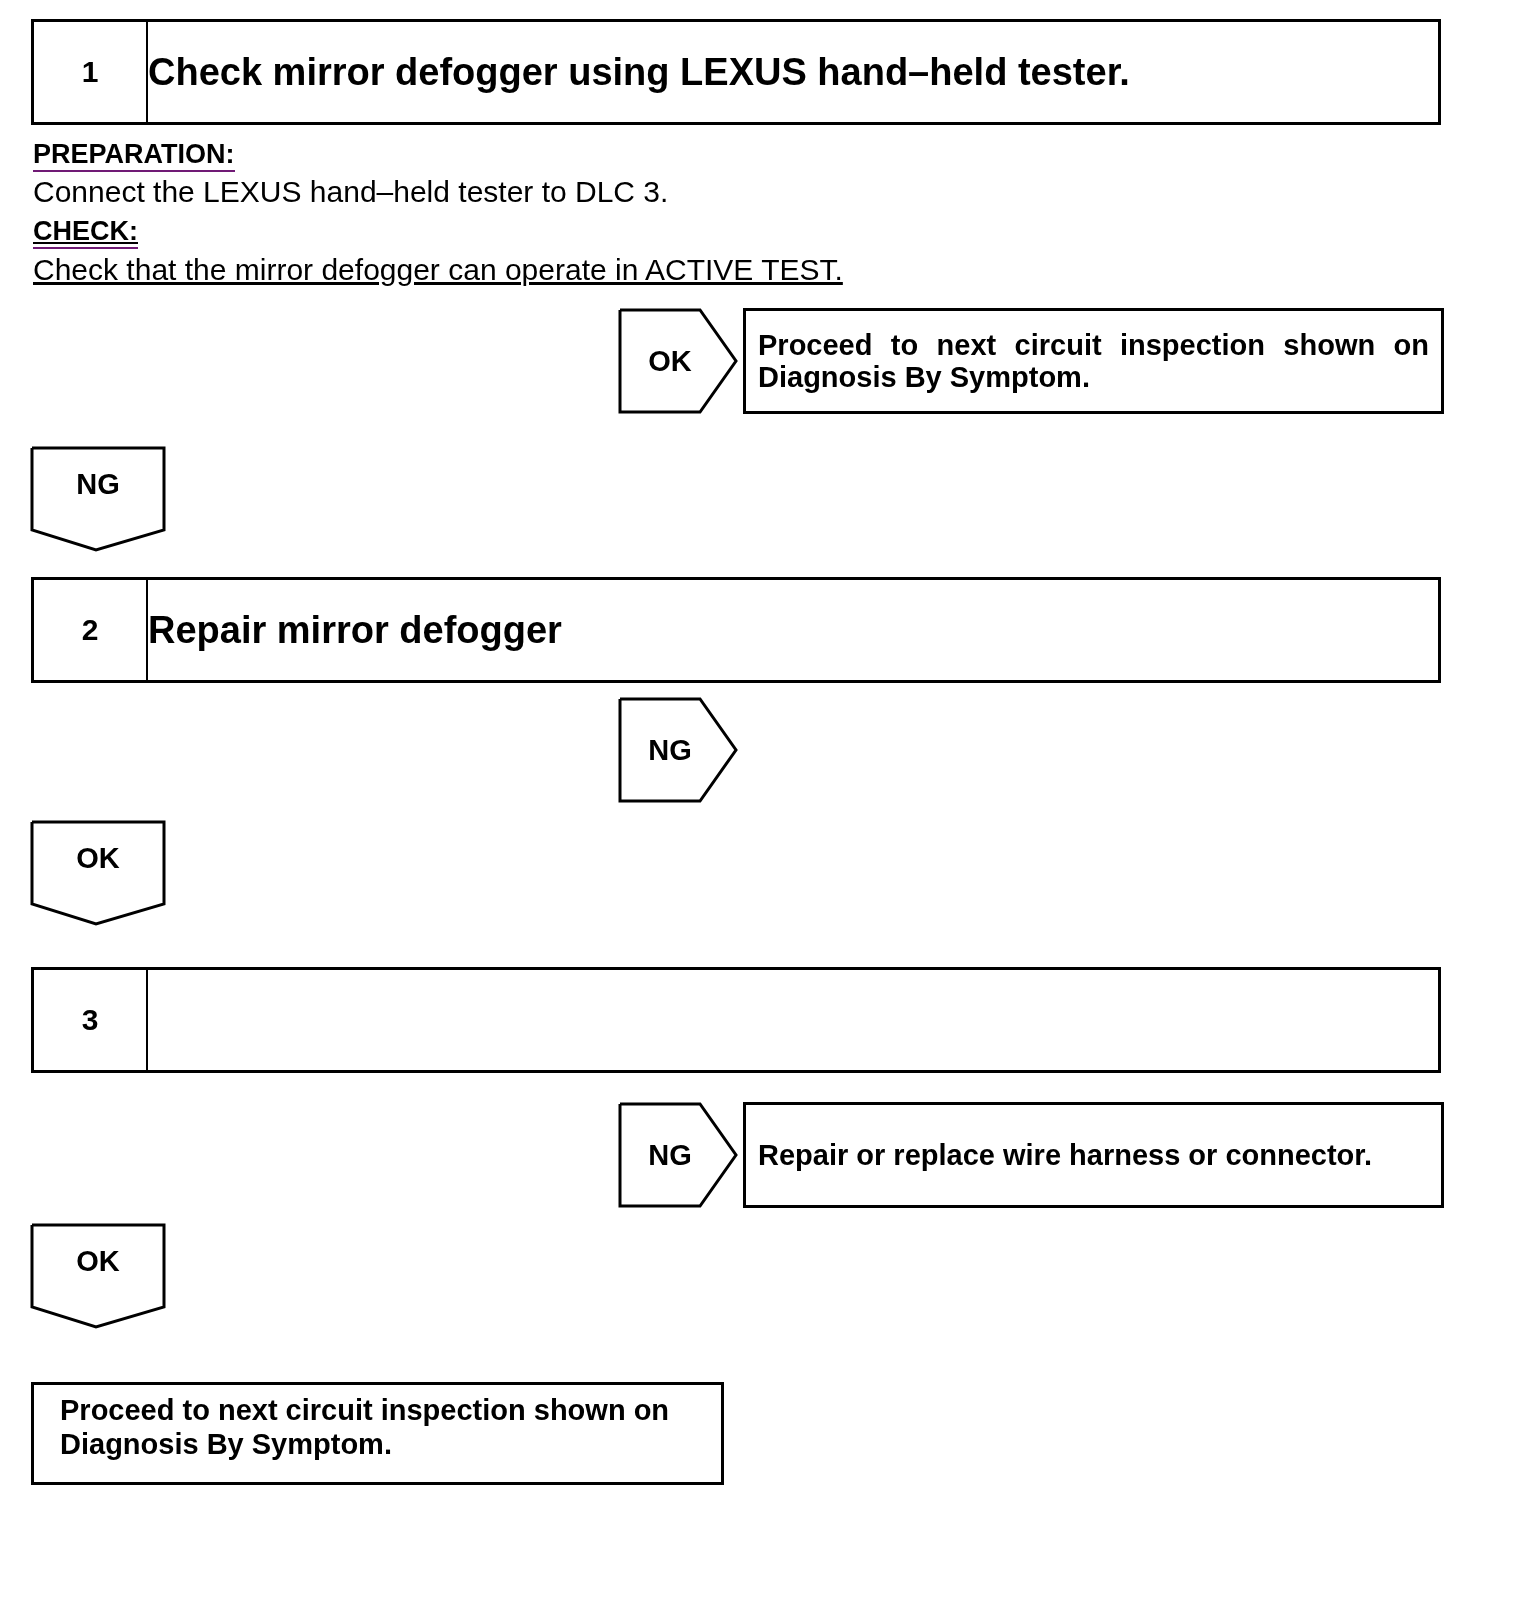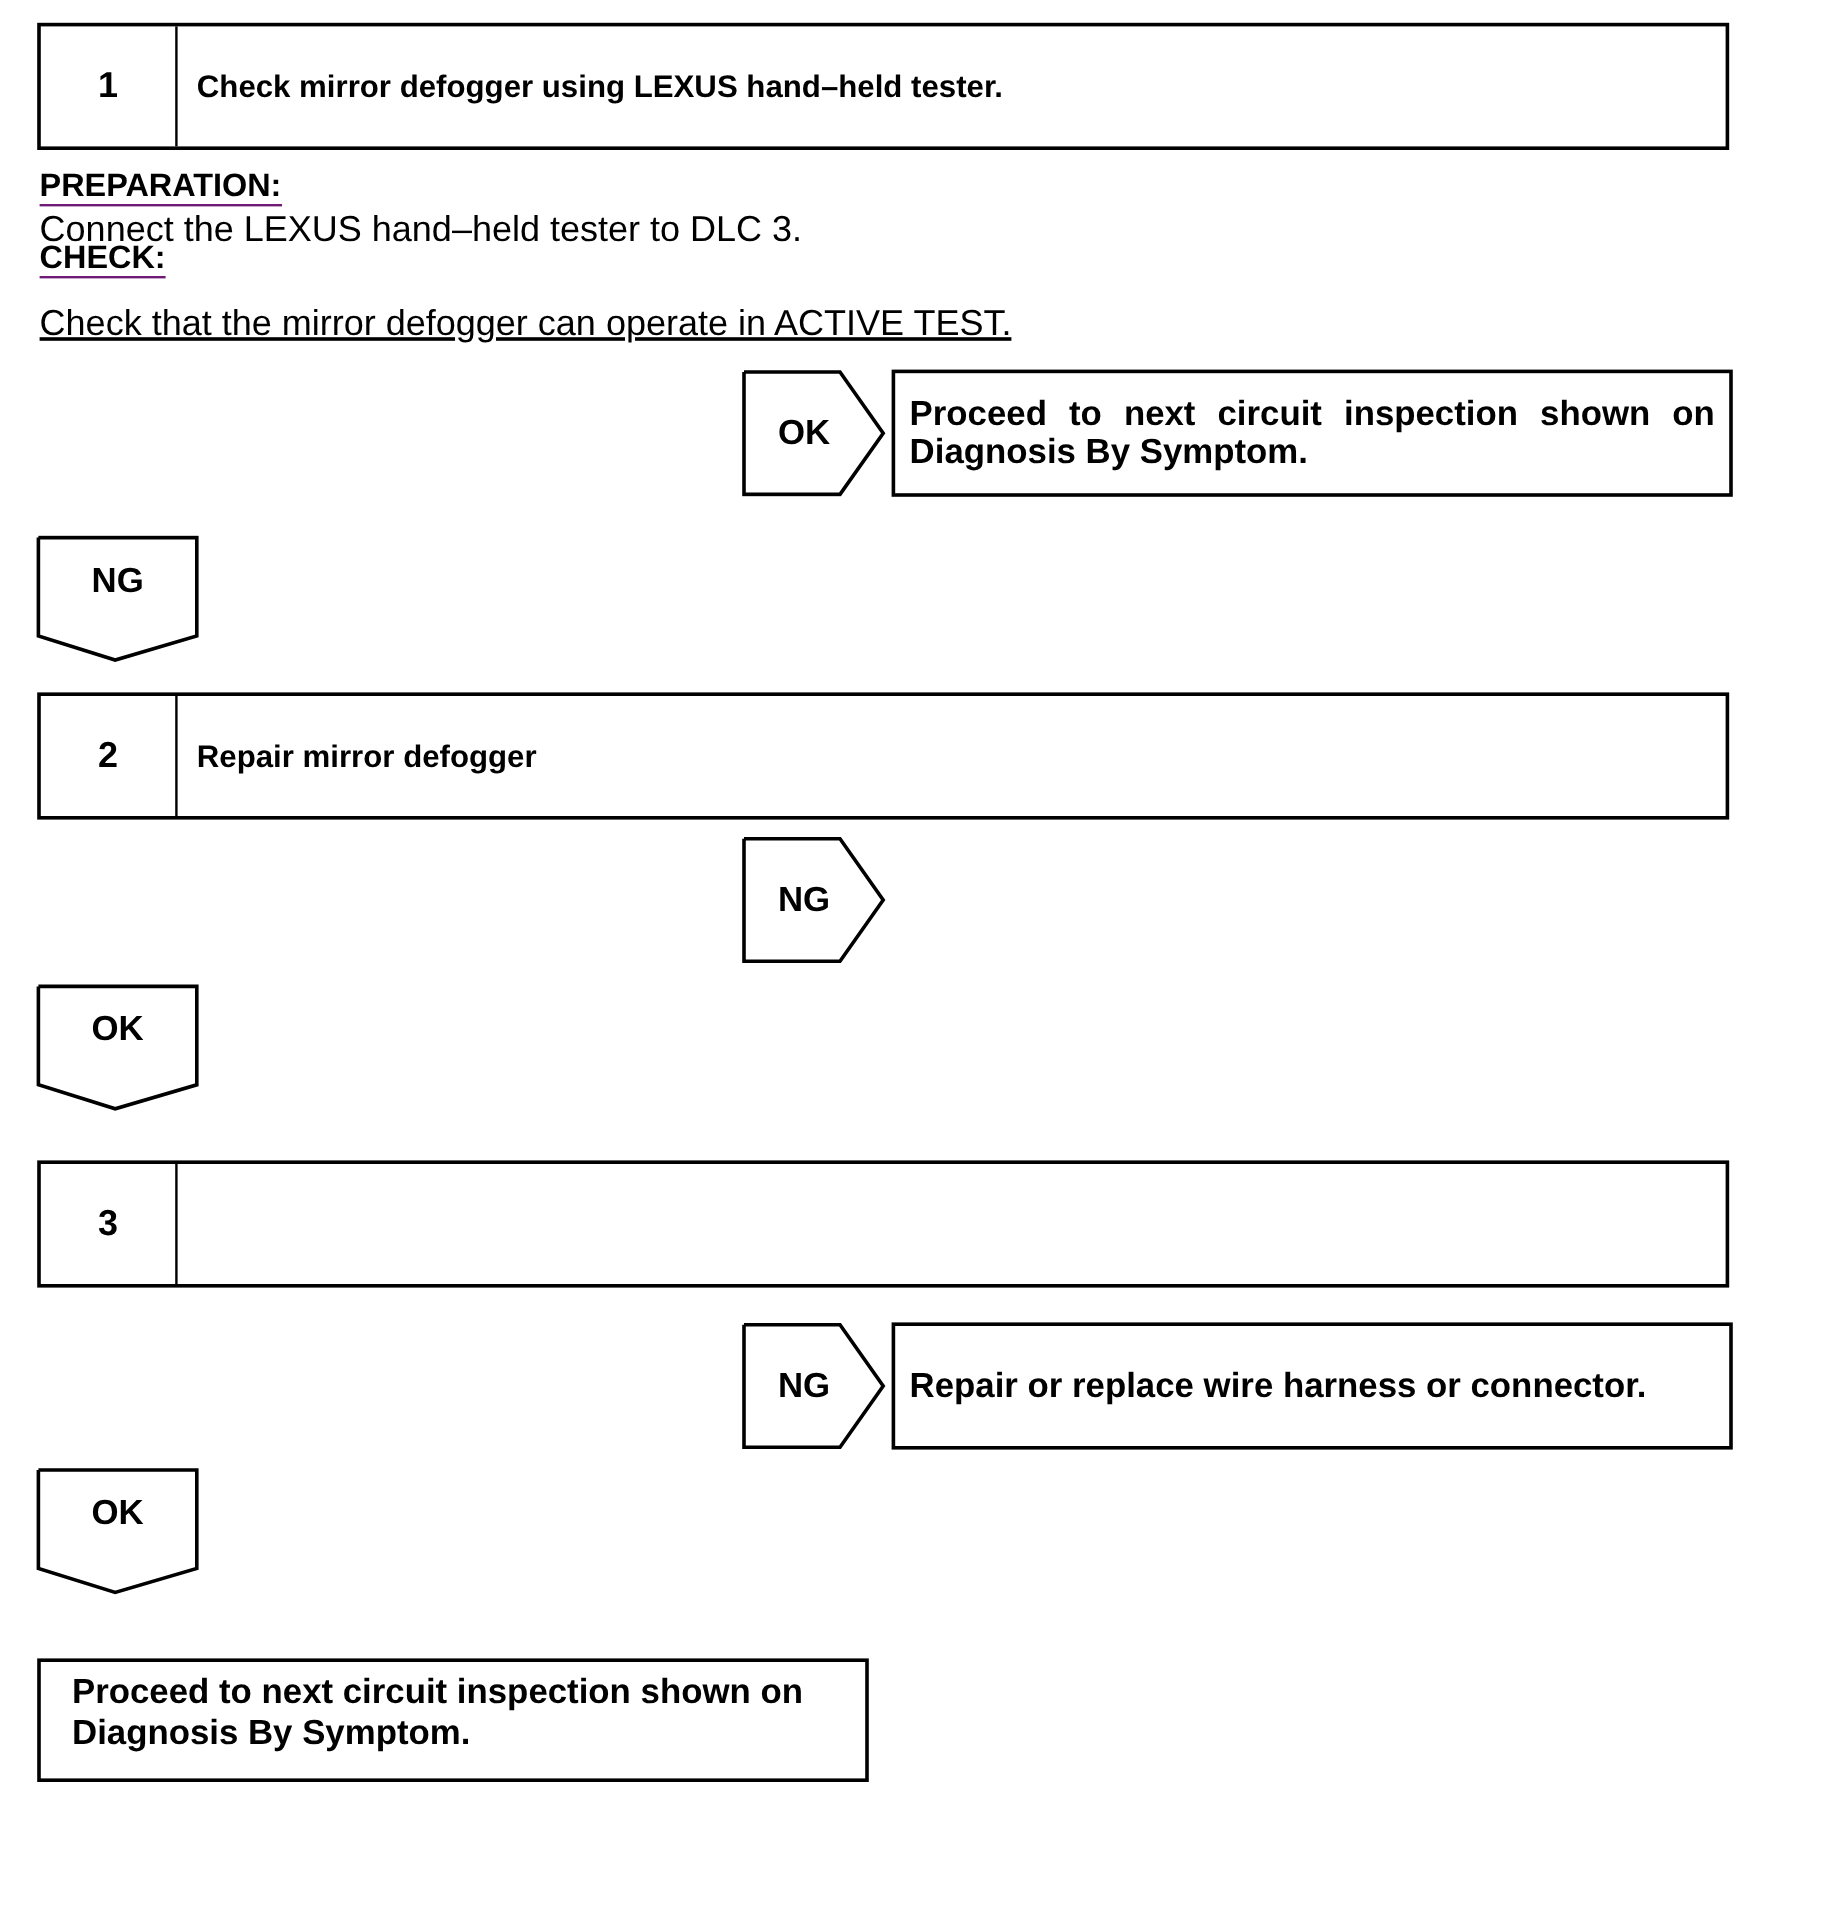--- a/index.html
+++ b/index.html
@@ -1,19 +1,19 @@
 <!DOCTYPE html>
 <html><head>
 <meta charset="utf-8">
 <style>
   html, body { margin: 0; padding: 0; background: #ffffff; }
   body { width: 1536px; height: 1600px; position: relative; font-family: "Liberation Sans", sans-serif; color: #000; overflow: hidden; }
   .step-box { position: absolute; left: 31px; width: 1410px; border: 3px solid #000; box-sizing: border-box; display: flex; }
   .step-num { width: 112px; border-right: 2px solid #000; display: flex; align-items: center; justify-content: center; font-weight: bold; font-size: 30px; }
-  .step-title { flex: 1; padding: 0 16px; display: flex; align-items: center; font-weight: bold; font-size: 26px; line-height: 32px; text-align: center; }
+  .step-title { flex: 1; padding: 0 0; display: flex; align-items: center; font-weight: bold; font-size: 38px; line-height: 32px; text-align: center; }
   .label { position: absolute; left: 33px; font-weight: bold; font-size: 27px; border-bottom: 2px solid #701a75; line-height: 32px; }
   .para { position: absolute; left: 33px; font-size: 30px; line-height: 32px; }
   .branch-right { position: absolute; left: 618px; width: 826px; height: 106px; }
   .branch-right svg { position: absolute; left: 0; top: 0; }
   .branch-tag { position: absolute; left: 0; top: 0; width: 110px; height: 106px; display: flex; align-items: center; justify-content: center; font-weight: bold; font-size: 29px; padding-right: 6px; box-sizing: border-box; }
   .result-box { position: absolute; left: 125px; top: 0; width: 701px; height: 106px; border: 3px solid #000; box-sizing: border-box; display: flex; align-items: center; padding: 0 12px; font-weight: bold; font-size: 29px; line-height: 32px; text-align: justify; }
   .branch-down { position: absolute; left: 30px; width: 136px; height: 106px; }
   .branch-down svg { position: absolute; left: 0; top: 0; }
   .branch-down .tag { position: absolute; left: 0; top: 22px; width: 136px; text-align: center; font-weight: bold; font-size: 29px; }
   .final-box { position: absolute; left: 31px; top: 1382px; width: 693px; height: 103px; border: 3px solid #000; box-sizing: border-box; padding: 8px 26px; font-weight: bold; font-size: 29px; line-height: 34px; }
@@ -21,21 +21,21 @@
 </head>
 <body>
 
 <div class="step-box" style="top:19px;height:106px;">
   <div class="step-num">1</div>
   <div class="step-title">Check mirror defogger using LEXUS hand–held tester.</div>
 </div>
 
 <div class="label" style="top:138px;">PREPARATION:</div>
 <div class="para" style="top:176px;">Connect the LEXUS hand–held tester to DLC 3.</div>
-<div class="label" style="top:198px;">CHECK:</div>
+<div class="label" style="top:215px;text-decoration:underline;">CHECK:</div>
 <div class="para" style="top:254px;text-decoration:underline;">Check that the mirror defogger can operate in ACTIVE TEST.</div>
 
 <div class="branch-right" style="top:308px;">
   <svg width="130" height="106">
     <polyline points="2,2 82,2 118,53 82,104 2,104 2,2" fill="none" stroke="#000" stroke-width="3"></polyline>
   </svg>
   <div class="branch-tag">OK</div>
   <div class="result-box">Proceed to next circuit inspection shown on Diagnosis By Symptom.</div>
 </div>
 

